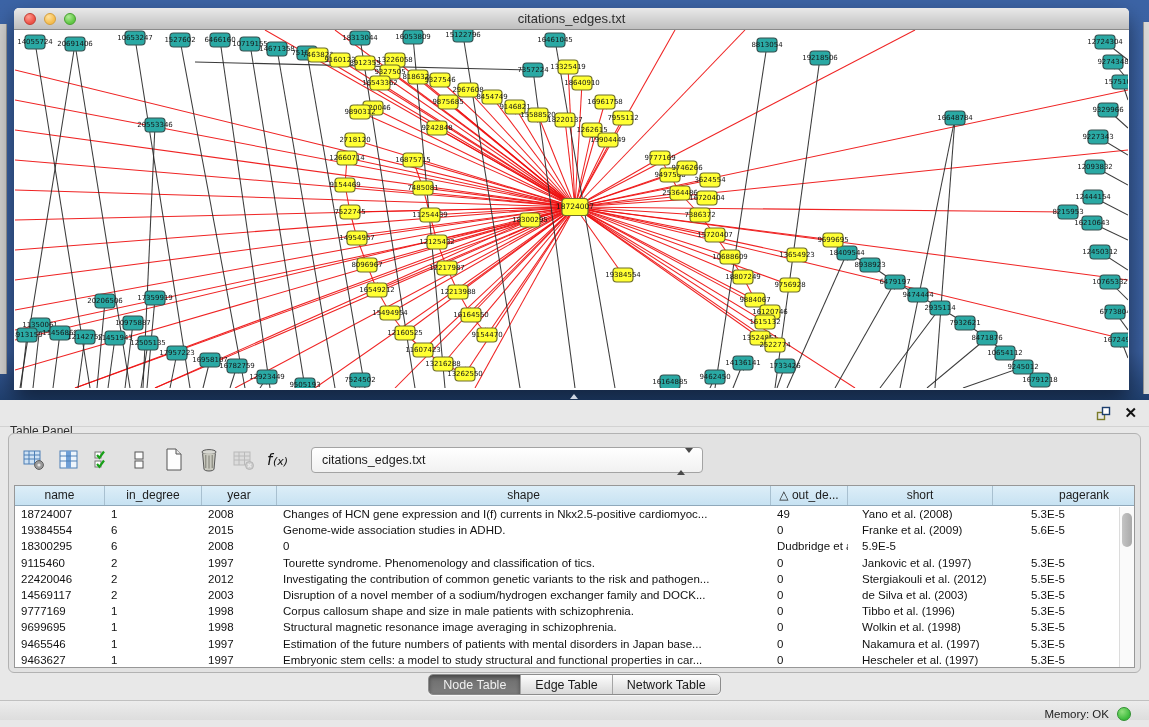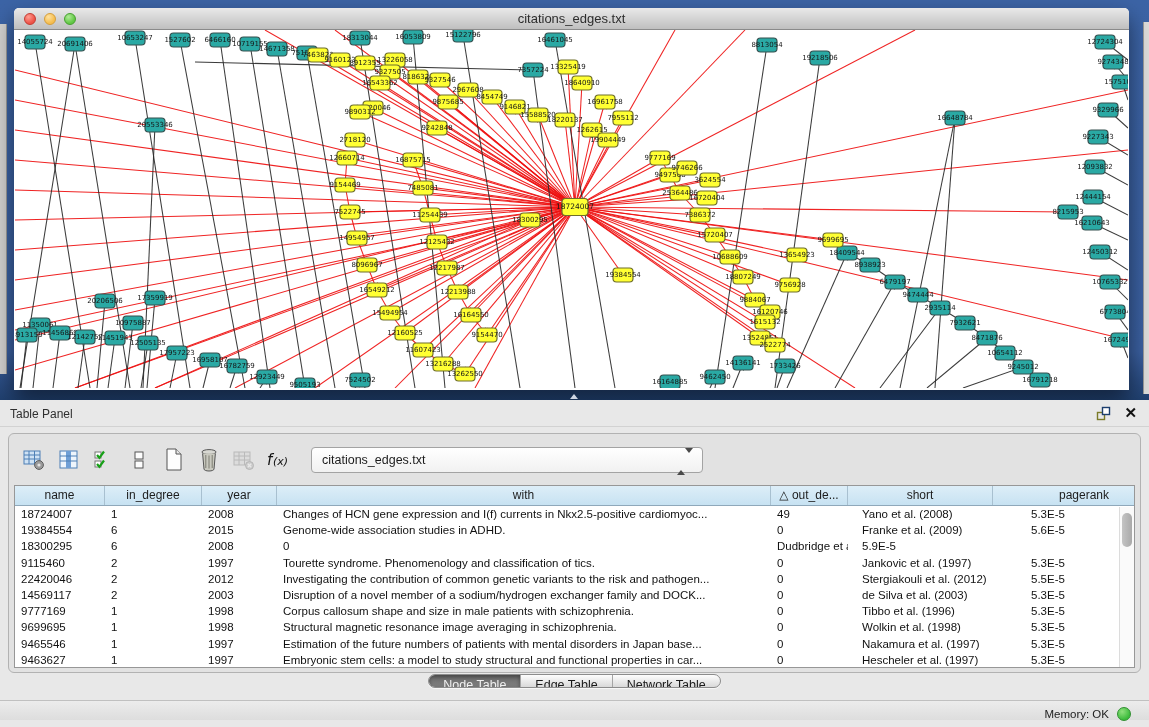--- a/index.html
+++ b/index.html
@@ -27,21 +27,21 @@
   .canvas-wrap { position:relative; width:1113px; height:358px; margin:0 1px; background:#fff; overflow:hidden; }
 
   
   .splitter-handle { position:absolute; left:566px; top:394px; width:14px; height:6px; }
   .splitter-handle:before { content:""; position:absolute; left:4px; top:0;
       border-left:4px solid transparent; border-right:4px solid transparent; border-bottom:5px solid #cfd6e2; }
 
   
   .panel { position:absolute; left:0; top:400px; width:1149px; height:300px; background:#e8e8e8; }
   .panel-header { position:relative; height:27px; border-bottom:1px solid #d2d2d2; }
-  .panel-title { position:absolute; left:10px; top:7px; font-size:12px; color:#2f2f2f; }
+  .panel-title { position:absolute; left:10px; top:24px; font-size:12px; color:#2f2f2f; }
   .float-btn { position:absolute; right:38px; top:6px; width:15px; height:15px; cursor:pointer; }
   .close-btn { position:absolute; right:12px; top:4px; font-size:15px; font-weight:bold; color:#111; cursor:pointer; line-height:18px;}
   .panel-box { position:absolute; left:8px; top:33px; width:1133px; height:240px;
                border:1px solid #b2b2b2; border-radius:6px; background:#e2e2e2; }
   .toolbar { position:absolute; left:12px; top:8px; height:36px; display:flex; align-items:center; gap:9px; }
   .tool-btn { width:26px; height:28px; display:flex; align-items:center; justify-content:center; cursor:pointer; border-radius:4px; }
   .combo { position:relative; margin-left:10px; width:392px; height:26px; border:1px solid #a3a3a3; border-radius:4px;
            background:linear-gradient(#ffffff,#f1f1f1); display:flex; align-items:center; cursor:pointer; }
   .combo-text { font-size:12.5px; color:#1c1c1c; padding-left:10px; }
   .combo-arrows { position:absolute; right:9px; top:5px; }
@@ -61,21 +61,21 @@
   .th:nth-child(4), .td:nth-child(4) { width:494px; }
   .th:nth-child(5), .td:nth-child(5) { width:77px; }
   .th:nth-child(6), .td:nth-child(6) { width:145px; }
   .th:nth-child(7), .td:nth-child(7) { width:118px; border-right:none;margin-left:32px; }
   .td:nth-child(6) { padding-left:14px; }
   .vscroll { position:absolute; right:0; top:21px; bottom:0; width:15px; background:#fafafa; border-left:1px solid #dcdcdc; }
   .vthumb { position:absolute; left:2px; top:6px; width:10px; height:34px; background:linear-gradient(90deg,#c4c4c4,#a9a9a9); border-radius:5px; cursor:pointer; }
 
   
   .tabsrow { position:absolute; left:0; top:274px; width:1149px; height:26px; display:flex; justify-content:center; }
-  .seg { display:inline-flex; height:14px; border:1px solid #8c8c8c; border-radius:10px; overflow:hidden;
+  .seg { display:inline-flex; height:21px; border:1px solid #8c8c8c; border-radius:5px; overflow:hidden;
          background:linear-gradient(#fdfdfd,#d9d9d9); box-shadow:0 1px 1px rgba(255,255,255,.7); }
   .seg-btn { font-size:12.5px; color:#1a1a1a; padding:0 14px; line-height:20px; cursor:pointer; border-left:1px solid #a5a5a5; }
   .seg-btn:first-child { border-left:none; }
   .seg-btn.sel { background:linear-gradient(#6d6d6d,#7e7e7e); color:#f0f0f0; box-shadow:inset 0 2px 4px rgba(0,0,0,.4); }
 
   
   .statusbar { position:absolute; left:0; top:700px; width:1149px; height:20px;
                background:linear-gradient(#ececec,#dddddd); border-top:1px solid #c0c0c0; }
   .memory { position:absolute; right:40px; top:7px; font-size:11.5px; color:#222; }
   .mem-dot { position:absolute; right:18px; top:6px; width:14px; height:14px; border-radius:50%;
@@ -868,21 +868,21 @@
             <span class="combo-text">citations_edges.txt</span>
             <span class="combo-arrows"><span class="up"></span><span class="dn"></span></span>
           </div>
         </div>
 
       <div class="tablewrap">
         <div class="thead" id="thead">
             <div class="th">name</div>
             <div class="th">in_degree</div>
             <div class="th">year</div>
-            <div class="th">with</div>
+            <div class="th">shape</div>
             <div class="th">△ out_de...</div>
             <div class="th">short</div>
             <div class="th">pagerank</div>
           </div>
         <div class="tbody" id="tbody">
             <div class="tr">
               <div class="td">18724007</div>
               <div class="td">1</div>
               <div class="td">2008</div>
               <div class="td">Changes of HCN gene expression and I(f) currents in Nkx2.5-positive cardiomyoc...</div>

